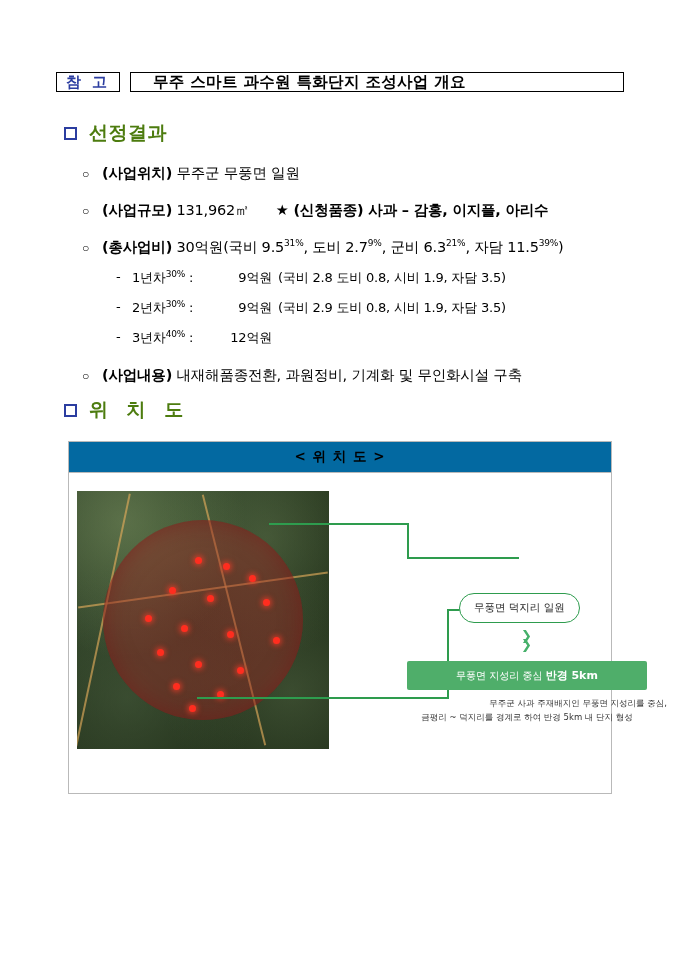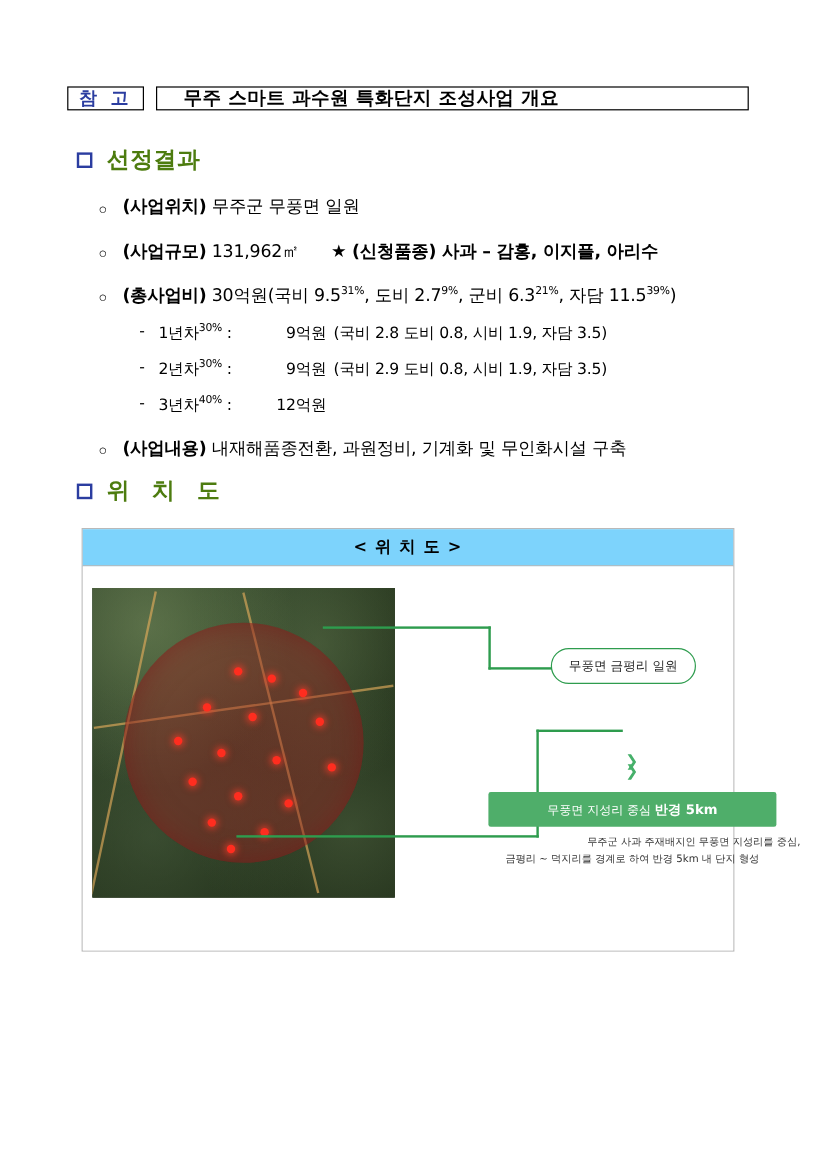--- a/index.html
+++ b/index.html
@@ -147,21 +147,21 @@
   .figure-caption {
     height: 30px;
     border-bottom: 1px solid #b9b9b9;
     display: flex;
     align-items: center;
     justify-content: center;
     font-family: "DejaVu Sans", sans-serif;
     font-size: 13.5px;
     font-weight: bold;
     letter-spacing: 1px;
-    background: #7dd3fc;
+    background: #0369a1;
   }
   .figure-body {
     position: relative;
     height: 320px;
     background: #ffffff;
     padding: 14px 0 14px 0;
     box-sizing: border-box;
   }
 
   
@@ -355,25 +355,25 @@
         <div class="dot" style="left:118px;top:170px;"></div>
         <div class="dot" style="left:160px;top:176px;"></div>
         <div class="dot" style="left:96px;top:192px;"></div>
         <div class="dot" style="left:140px;top:200px;"></div>
         <div class="dot" style="left:112px;top:214px;"></div>
       </div>
 
       <div class="conn" style="left:200px;top:50px;width:140px;height:2px;"></div>
       <div class="conn" style="left:338px;top:50px;width:2px;height:36px;"></div>
       <div class="conn" style="left:338px;top:84px;width:112px;height:2px;"></div>
-      <div class="callout" style="left:390px;top:68px;">무풍면 금평리 일원</div>
 
       <div class="conn" style="left:128px;top:224px;width:252px;height:2px;"></div>
       <div class="conn" style="left:378px;top:136px;width:2px;height:90px;"></div>
       <div class="conn" style="left:378px;top:136px;width:72px;height:2px;"></div>
+      <div class="callout" style="left:390px;top:120px;">무풍면 덕지리 일원</div>
 
       <div class="chev" style="left:418px;top:158px;width:80px;">❯<br>❯</div>
 
       <div class="green-bar" style="left:338px;top:188px;width:240px;">
         <span>무풍면 지성리 중심 </span><b>반경 5km</b>
       </div>
 
       <div class="note" style="left:318px;top:224px;text-align:right;">무주군 사과 주재배지인 무풍면 지성리를 중심,</div>
       <div class="note" style="left:318px;top:238px;">금평리 ~ 덕지리를 경계로 하여 반경 5km 내 단지 형성</div>
 

